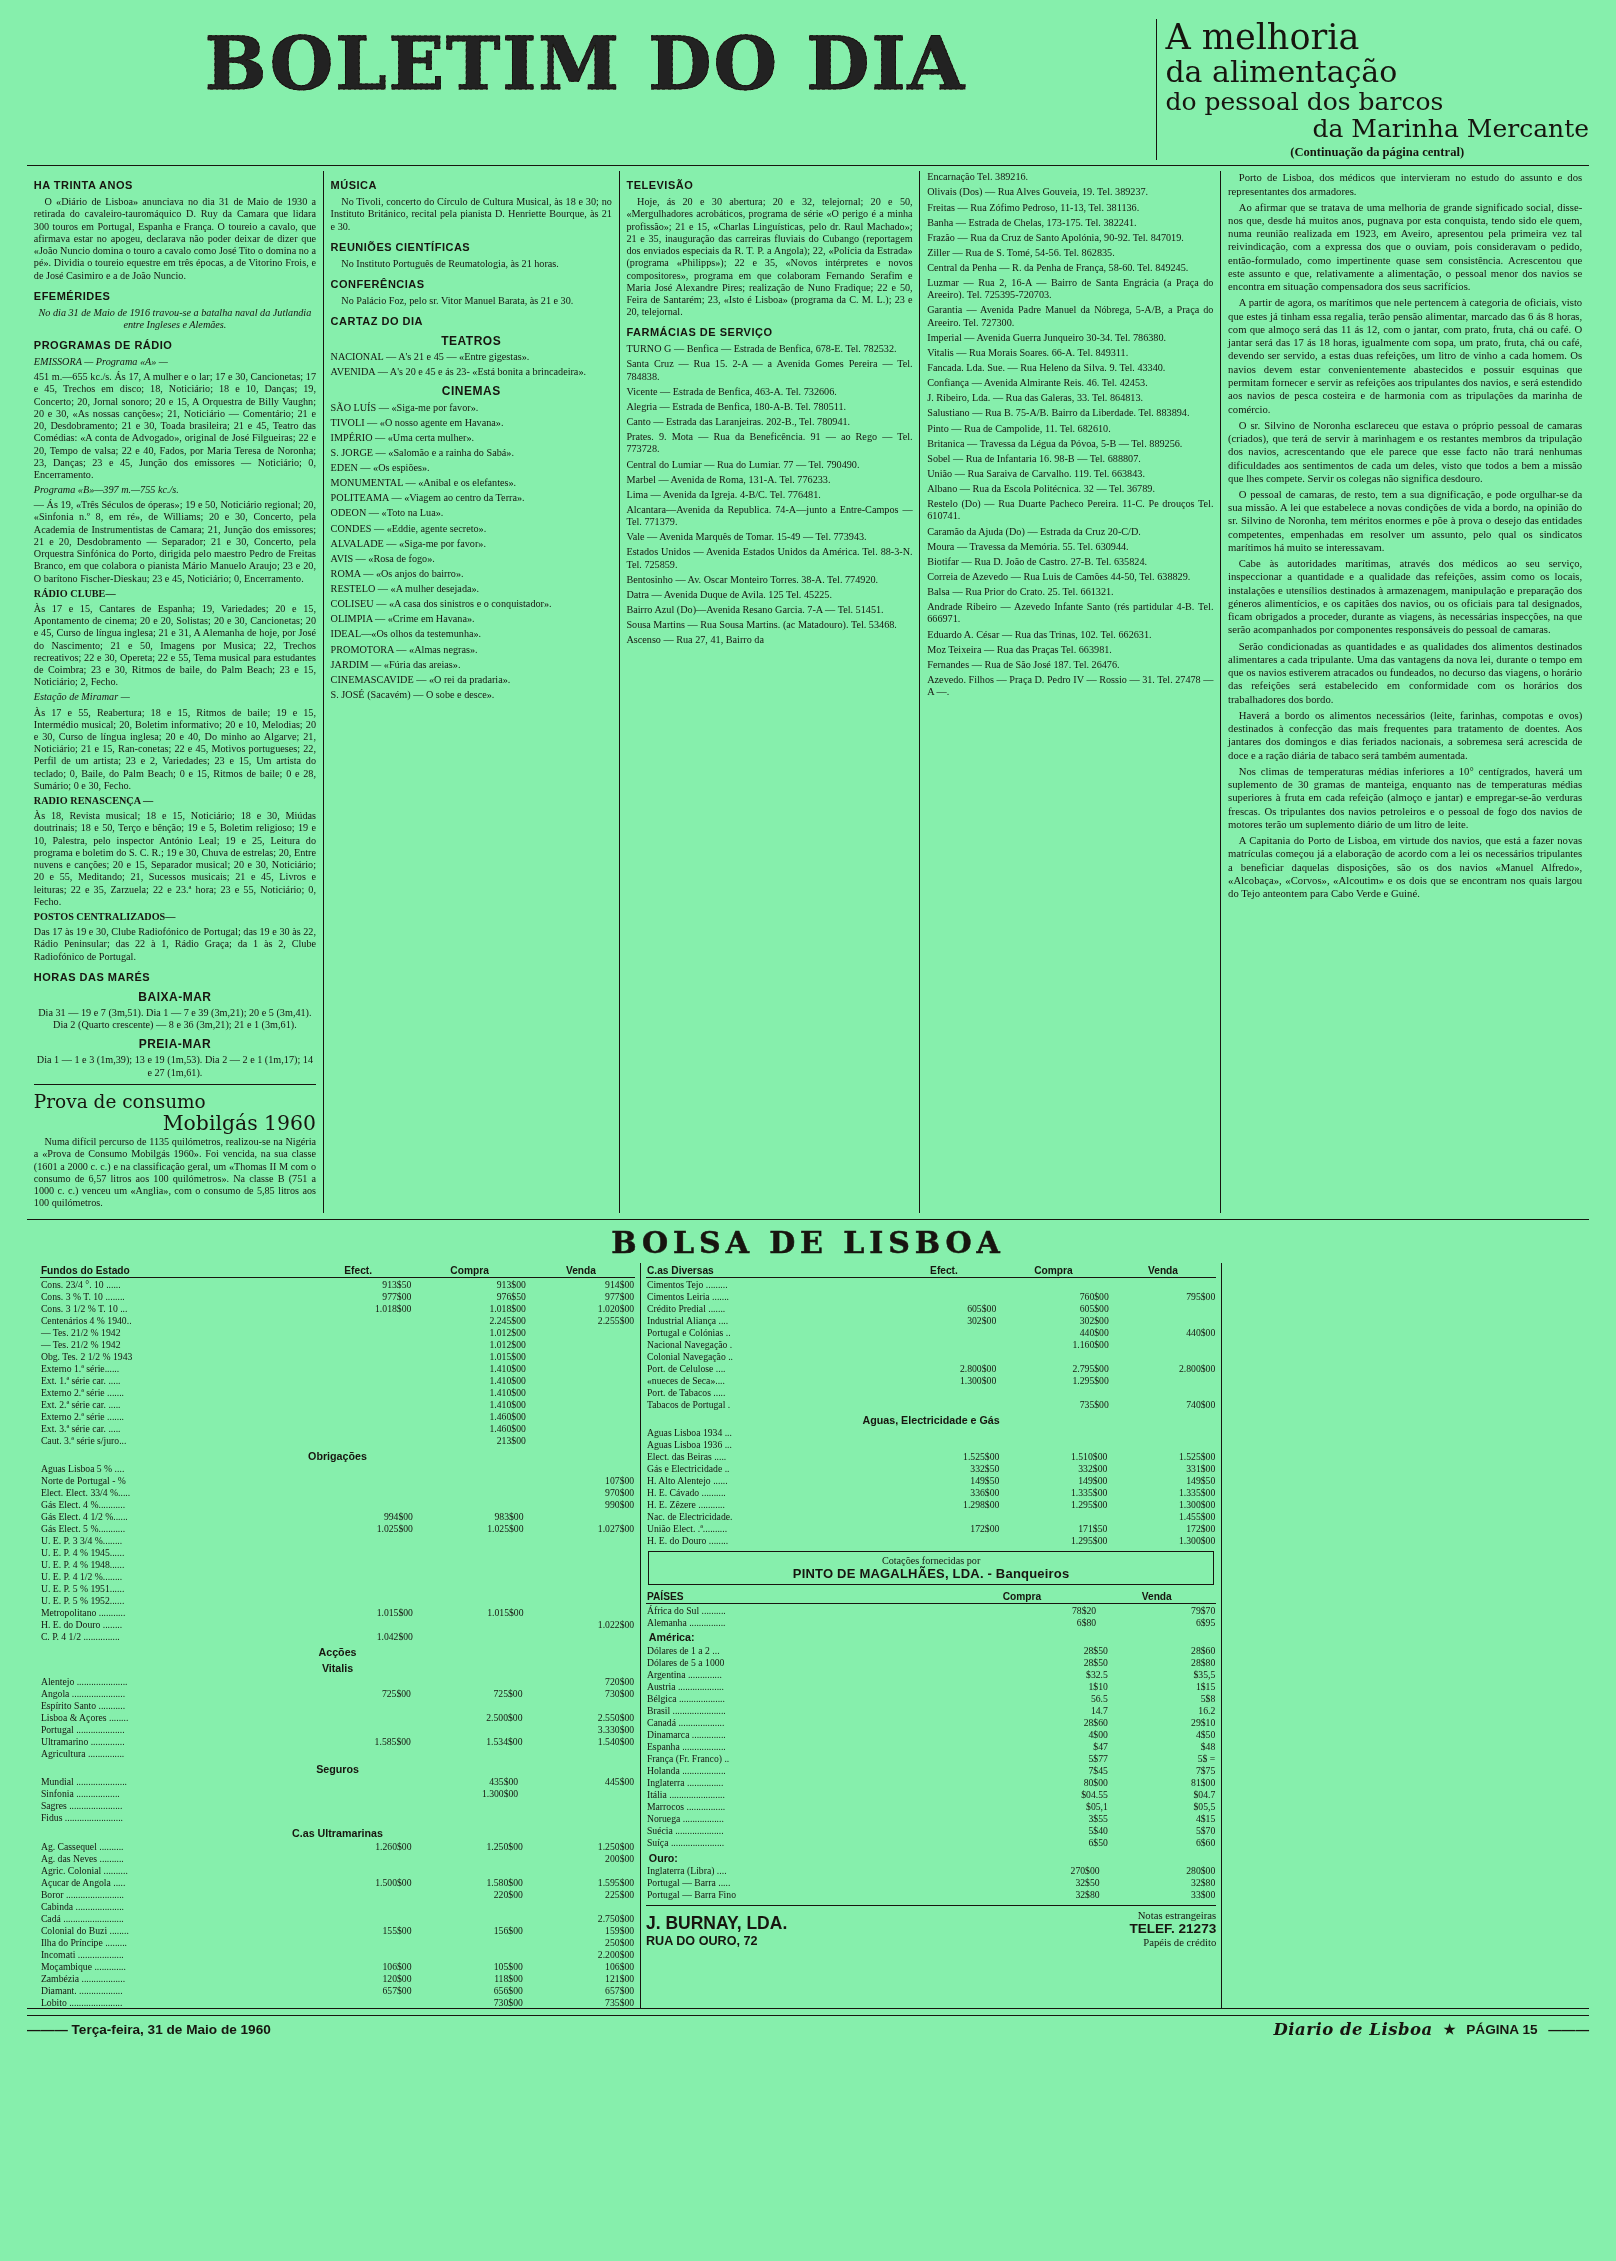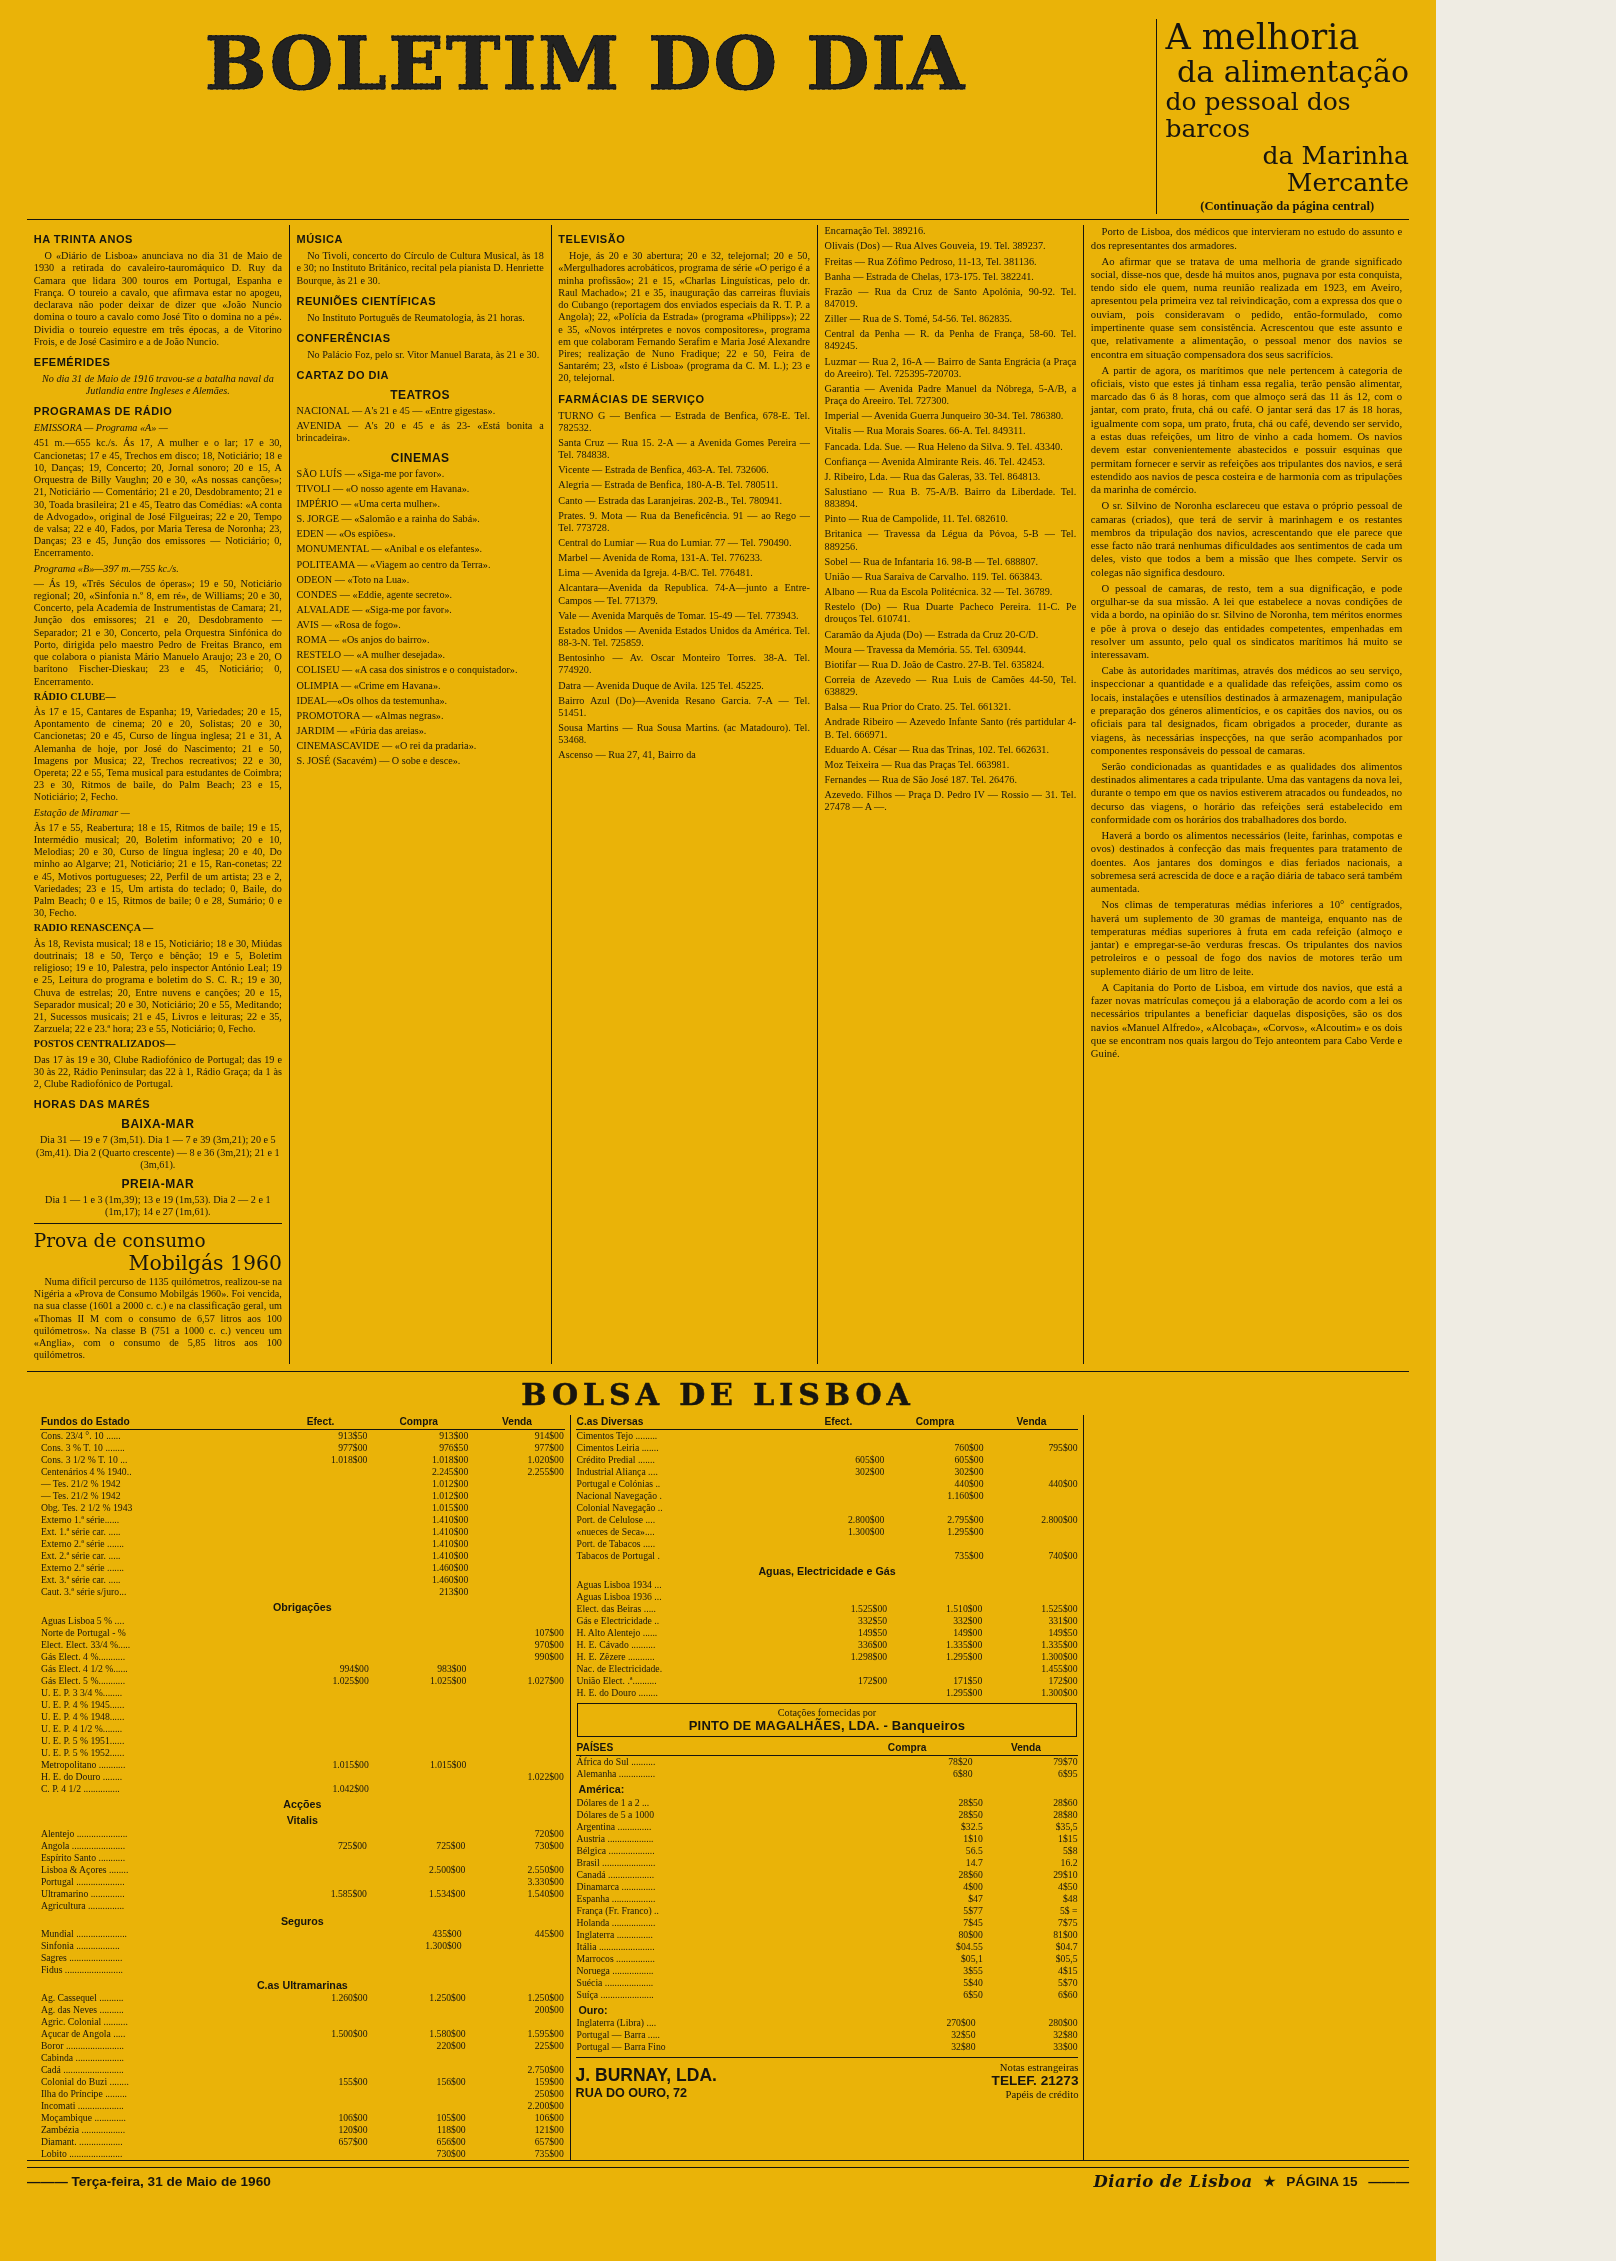--- a/index.html
+++ b/index.html
@@ -2,23 +2,23 @@
 <html lang="pt" style="font-size:7.8px"><head>
 <meta charset="utf-8">
 <style>
   html,body{margin:0;padding:0;background:#efece3;}
   body{
     width:1616px;
     font-family:"Liberation Serif", serif;
     color:#17150f;
   }
   .page{
-    width:1436px;
+    width:1616px;
     min-height:2261px;
-    background:#eab308;
+    background:#86efac;
     box-sizing:border-box;
     padding:19.4px 27px 9.7px 27px;
     position:relative;
   }
   
   .masthead{
     display:flex;
     align-items:flex-start;
     gap:11.7px;
     border-bottom:1.9px solid #17150f;
@@ -40,21 +40,21 @@
     color:transparent;
     text-shadow:0 0 0 #222;
     padding:6.8px 0 2.9px 0;
   }
   .masthead-right{
     flex:1;
     padding-left:8.7px;
     border-left:1.5px solid #17150f;
   }
   .mh-l1{font-family:"DejaVu Serif",serif;font-size:35px;line-height:1.04;}
-  .mh-l2{font-family:"DejaVu Serif",serif;font-size:30px;line-height:1.06;text-align:right;}
+  .mh-l2{font-family:"DejaVu Serif",serif;font-size:30px;line-height:1.06;}
   .mh-l3{font-family:"DejaVu Serif",serif;font-size:25px;line-height:1.08;}
   .mh-l4{font-family:"DejaVu Serif",serif;font-size:25px;line-height:1.08;text-align:right;}
   .mh-sub{font-size:12.6px;text-align:center;margin-top:3.9px;font-weight:bold;}
 
   
   .cols{
     display:flex;
     gap:0;
     margin-top:4.9px;
   }

